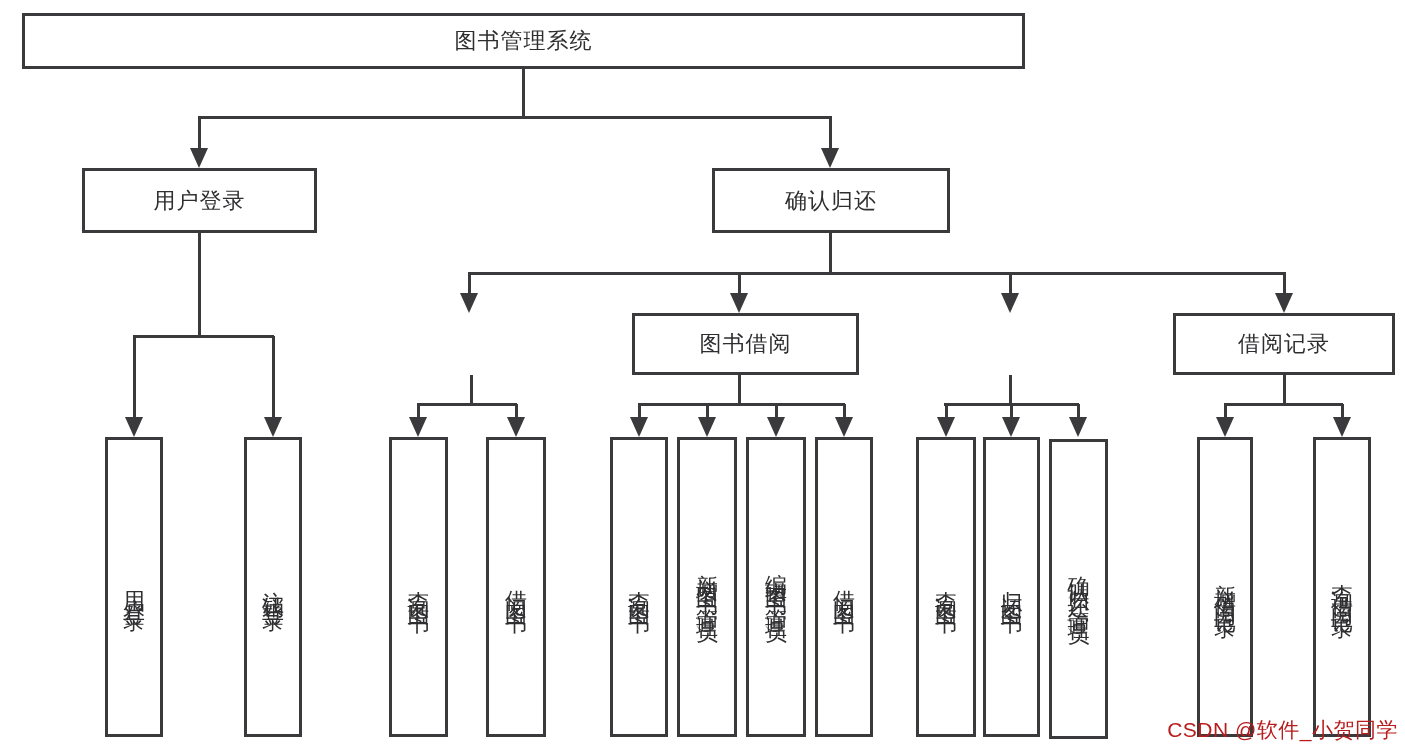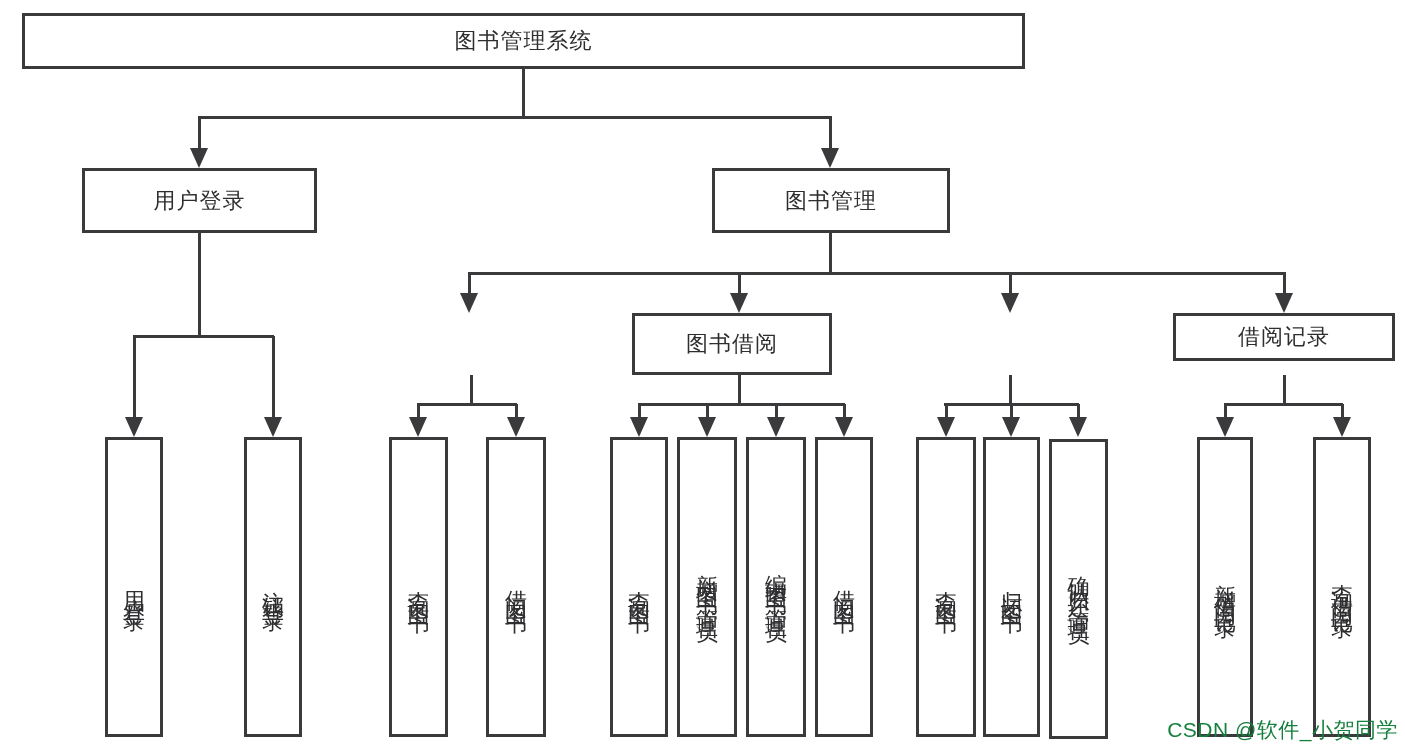--- a/index.html
+++ b/index.html
@@ -49,45 +49,45 @@
     height: 0;
     border-left: 9px solid transparent;
     border-right: 9px solid transparent;
     border-top: 20px solid #3a3a3c;
   }
   .watermark {
     position: absolute;
     right: 7px;
     bottom: 3px;
     font-size: 21px;
-    color: #15803d;
+    color: #b91c1c;
     letter-spacing: 0.5px;
     white-space: nowrap;
   }
 </style>
 </head>
 <body>
 
 <div class="canvas">
 
   <div class="node h" style="left:22px; top:13px; width:1003px; height:56px;">
     <span class="lbl">图书管理系统</span>
   </div>
 
   <div class="node h" style="left:82px; top:168px; width:235px; height:65px;">
     <span class="lbl">用户登录</span>
   </div>
   <div class="node h" style="left:712px; top:168px; width:238px; height:65px;">
-    <span class="lbl">图书管理</span>
+    <span class="lbl">确认归还</span>
   </div>
 
-  <div class="node h" style="left:632px; top:313px; width:200px; height:62px;">
+  <div class="node h" style="left:632px; top:313px; width:227px; height:62px;">
     <span class="lbl">图书借阅</span>
   </div>
-  <div class="node h" style="left:1173px; top:313px; width:222px; height:48px;justify-content:center;">
+  <div class="node h" style="left:1173px; top:313px; width:222px; height:62px;justify-content:center;">
     <span class="lbl">借阅记录</span>
   </div>
 
   <div class="node v" style="left:105px; top:437px; width:58px; height:300px;">
     <span class="lbl">用户登录</span>
   </div>
   <div class="node v" style="left:244px; top:437px; width:58px; height:300px;">
     <span class="lbl">注销登录</span>
   </div>
 

